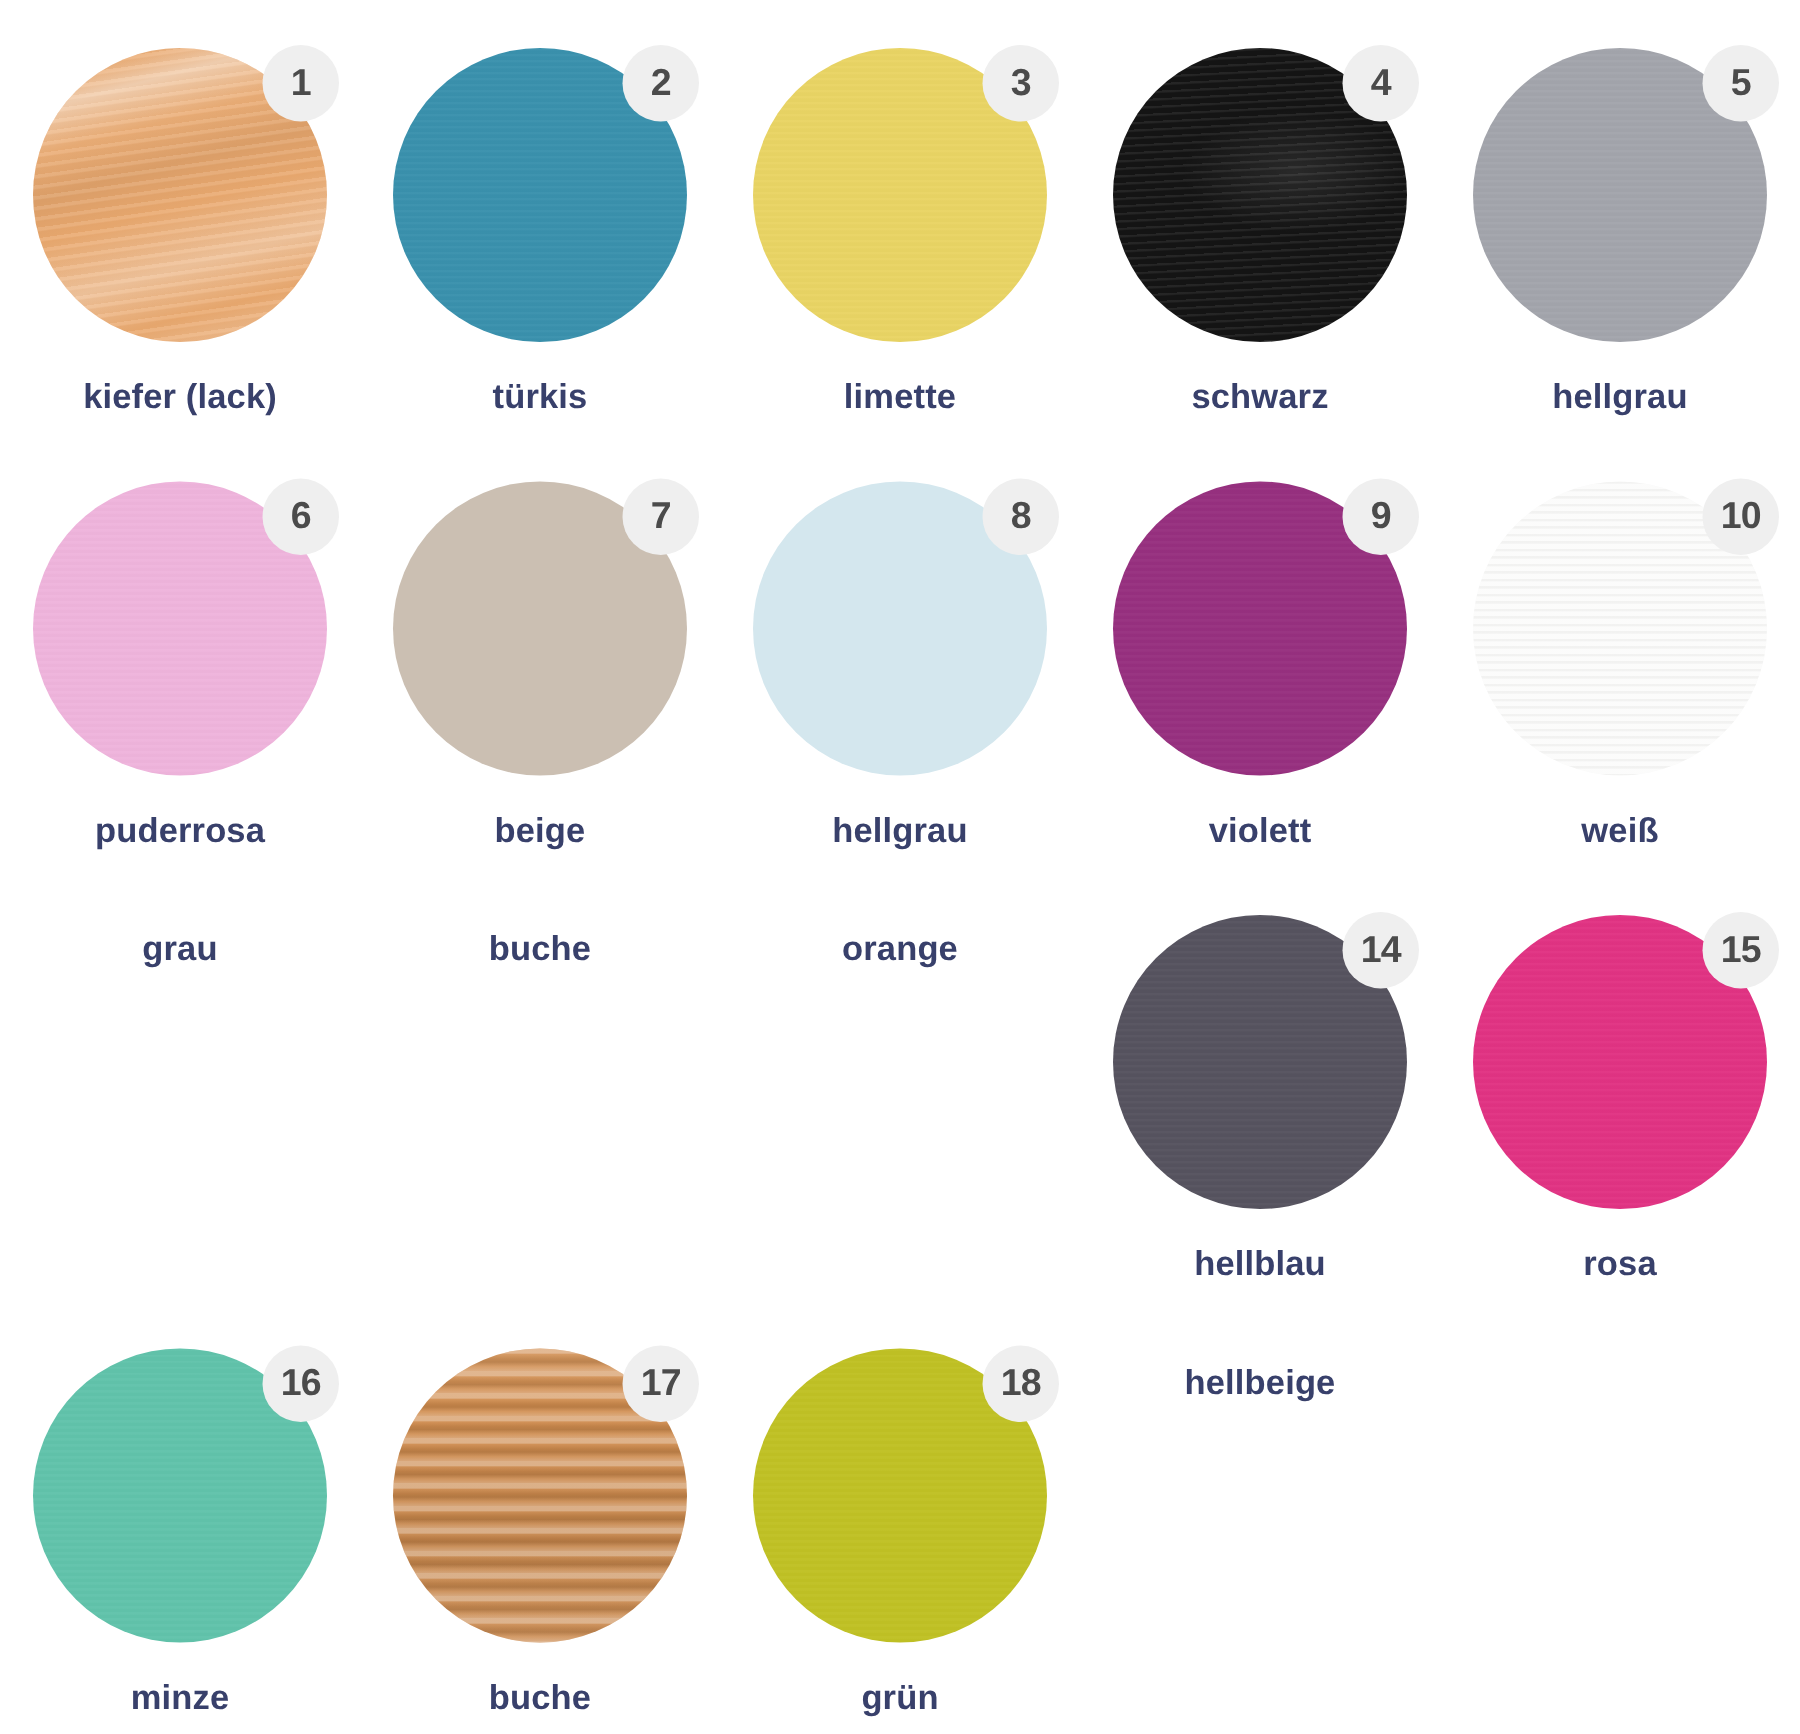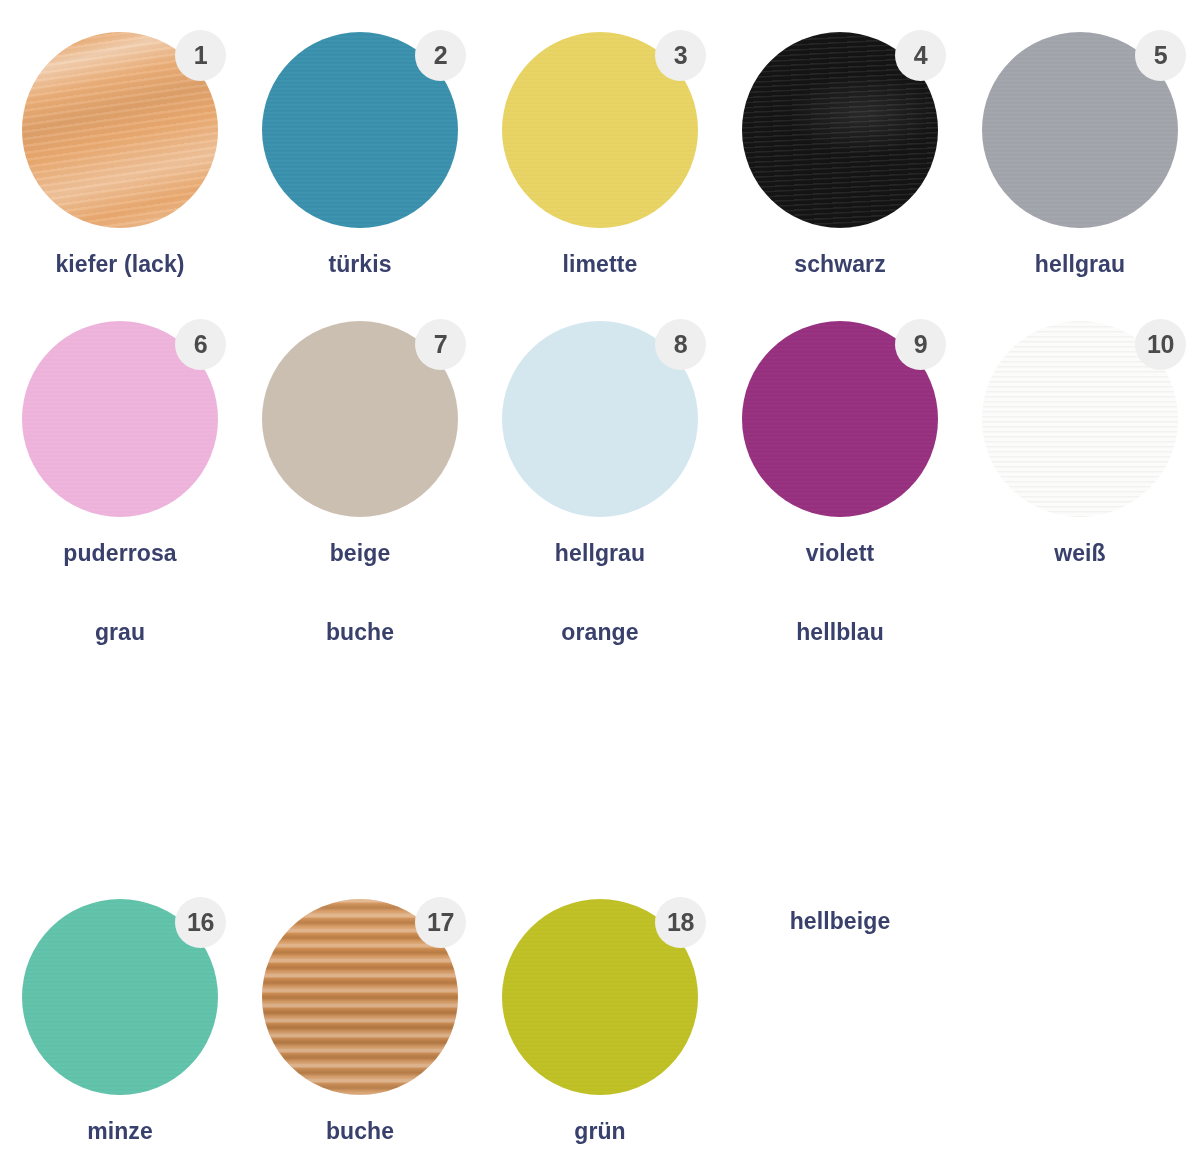--- a/index.html
+++ b/index.html
@@ -296,21 +296,38 @@
       <div class="swatch-cell">
         <div class="label">grau</div>
       </div>
       <div class="swatch-cell">
         <div class="label">buche</div>
       </div>
       <div class="swatch-cell">
         <div class="label">orange</div>
       </div>
       <div class="swatch-cell">
+        <div class="swatch-wrap">
+          <div class="disc tex-flat" style="background-color: rgb(86, 83, 95);">
+            <div class="sweep"></div>
+            <div class="grain"></div>
+          </div>
+          <div class="badge">14</div>
+        </div>
         <div class="label">hellblau</div>
+      </div>
+      <div class="swatch-cell">
+        <div class="swatch-wrap">
+          <div class="disc tex-flat" style="background-color: rgb(225, 51, 131);">
+            <div class="sweep"></div>
+            <div class="grain"></div>
+          </div>
+          <div class="badge">15</div>
+        </div>
+        <div class="label">rosa</div>
       </div>
     </div>
     <div class="row">
       <div class="swatch-cell">
         <div class="swatch-wrap">
           <div class="disc tex-flat" style="background-color: rgb(97, 195, 171);">
             <div class="sweep"></div>
             <div class="grain"></div>
           </div>
           <div class="badge">16</div>

